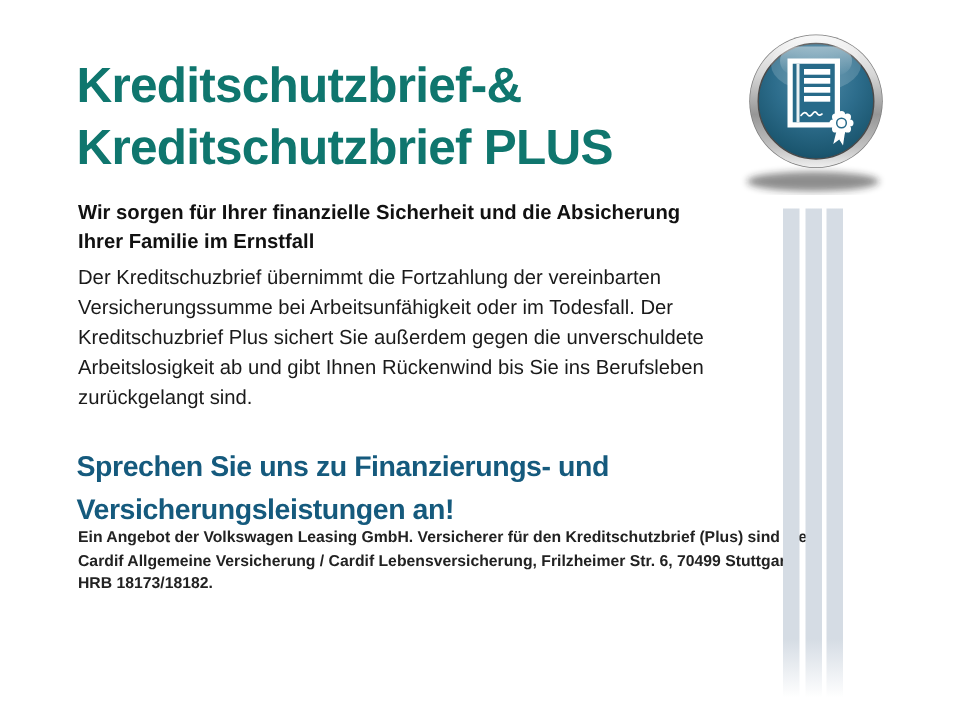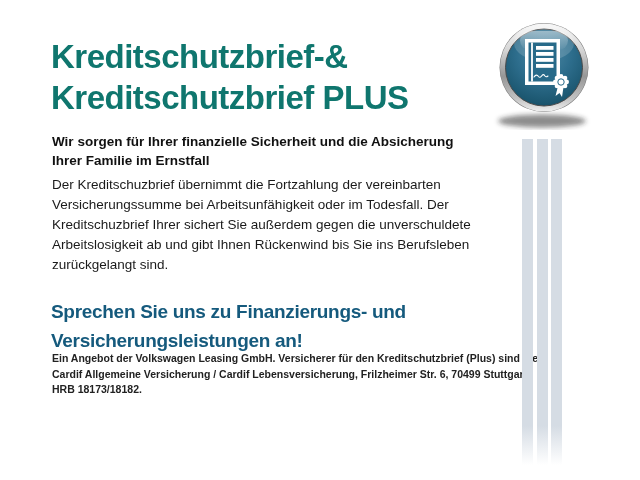--- a/index.html
+++ b/index.html
@@ -76,21 +76,21 @@
 <div>
 
   <h1 class="abs hero-title">Kreditschutzbrief-&amp;
 Kreditschutzbrief PLUS</h1>
 
   <p class="abs subtitle">Wir sorgen für Ihrer finanzielle Sicherheit und die Absicherung
 Ihrer Familie im Ernstfall</p>
 
   <p class="abs body-text">Der Kreditschuzbrief übernimmt die Fortzahlung der vereinbarten
 Versicherungssumme bei Arbeitsunfähigkeit oder im Todesfall. Der
-Kreditschuzbrief Ihrer sichert Sie außerdem gegen die unverschuldete
+Kreditschuzbrief Plus sichert Sie außerdem gegen die unverschuldete
 Arbeitslosigkeit ab und gibt Ihnen Rückenwind bis Sie ins Berufsleben
 zurückgelangt sind.</p>
 
   <h2 class="abs cta-heading">Sprechen Sie uns zu Finanzierungs- und
 Versicherungsleistungen an!</h2>
 
   <p class="abs legal-text">Ein Angebot der Volkswagen Leasing GmbH. Versicherer für den Kreditschutzbrief (Plus) sind die
 Cardif Allgemeine Versicherung / Cardif Lebensversicherung, Frilzheimer Str. 6, 70499 Stuttgart,
 HRB 18173/18182.</p>
 

